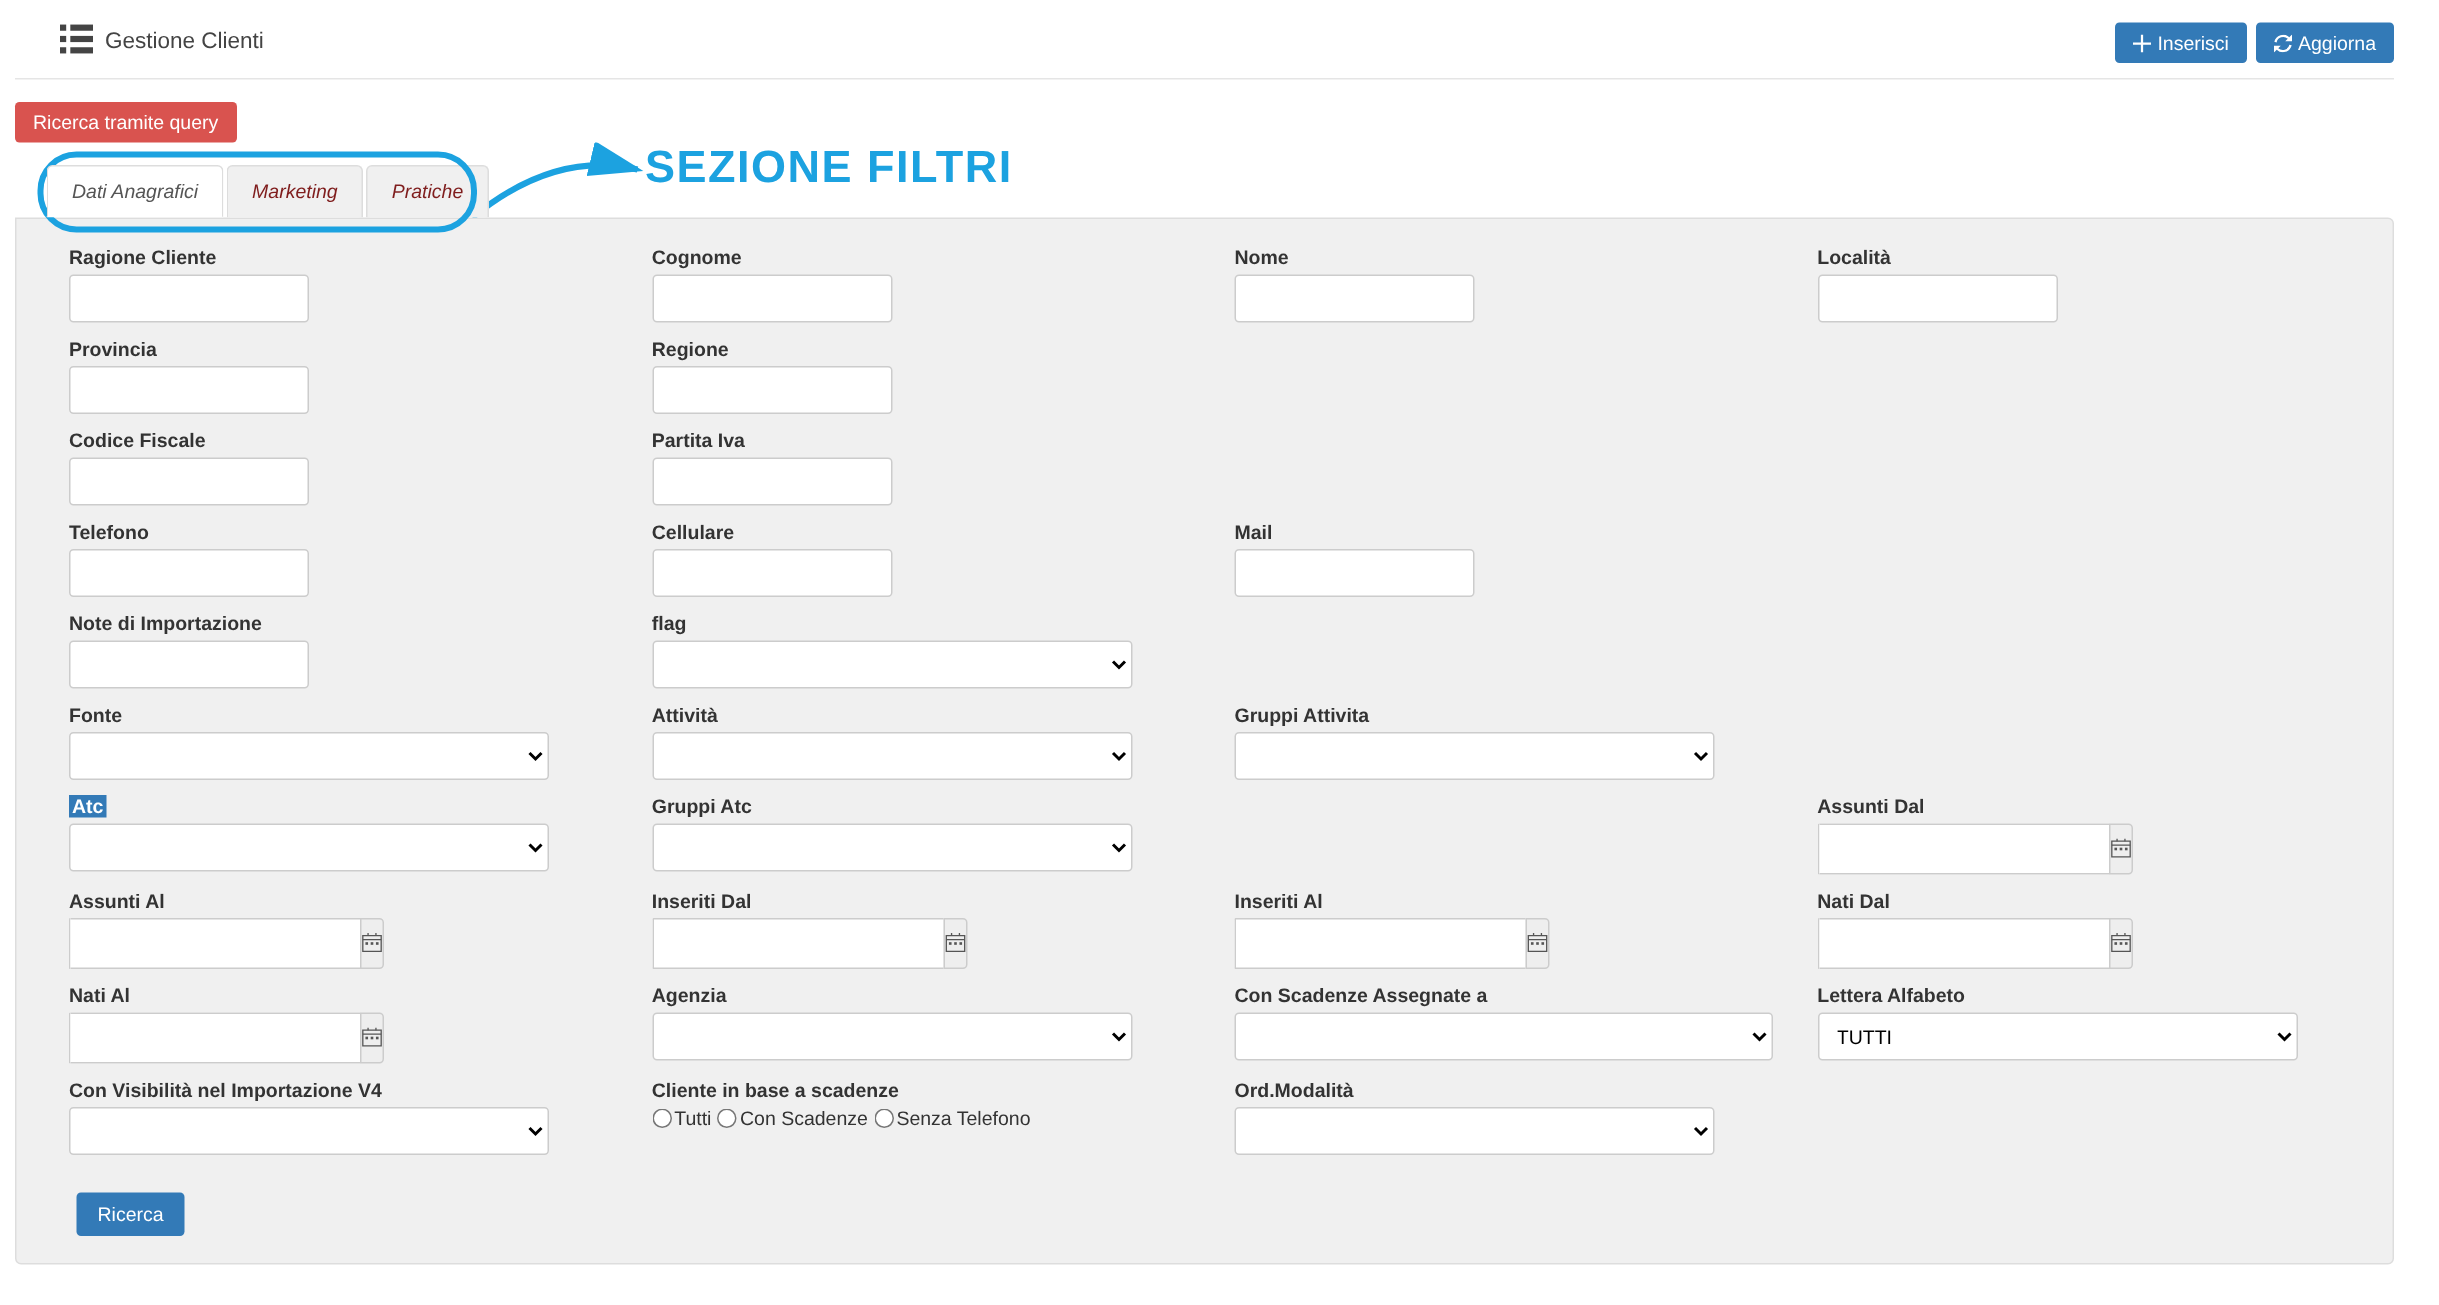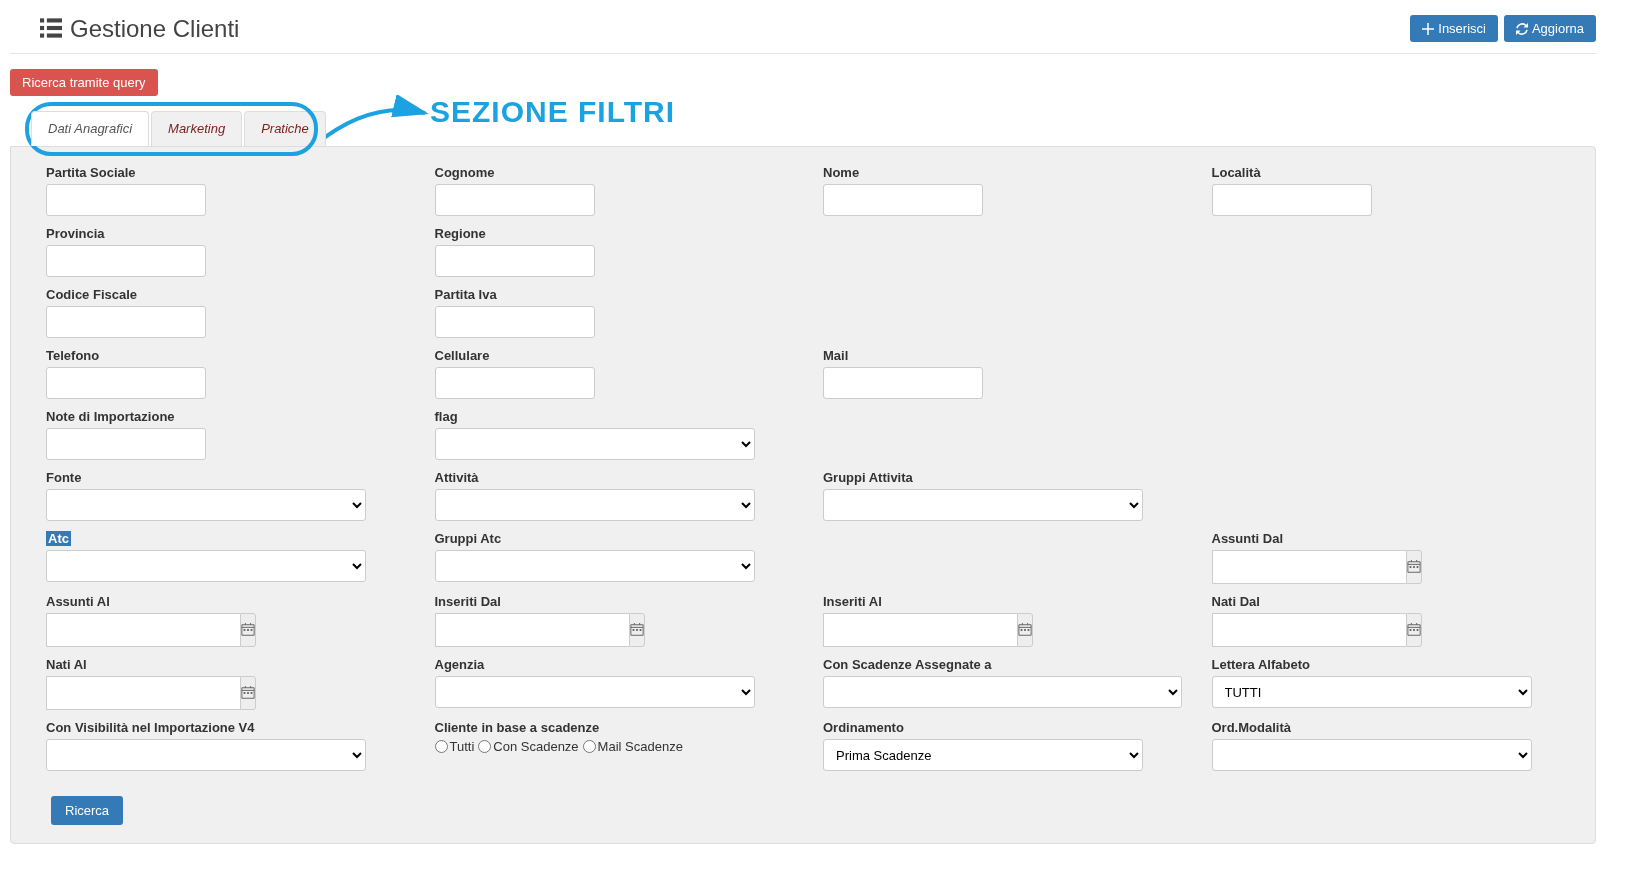--- a/index.html
+++ b/index.html
@@ -1,21 +1,21 @@
 <!DOCTYPE html>
 <html><head>
 <meta charset="utf-8">
 <style>
   * { box-sizing: border-box; margin: 0; padding: 0; }
   body { font-family: "Helvetica Neue", Helvetica, Arial, sans-serif; font-size: 13px; color: #333; background: #fff; }
   .page { width: 1626px; padding: 10px 30px 20px 10px; position: relative; }
   .header-row { display: flex; justify-content: space-between; align-items: flex-start; padding: 5px 0 10px 30px; border-bottom: 1px solid #e5e5e5; margin-bottom: 15px; }
   .title-wrap { display: flex; align-items: center; gap: 8px; }
   .title-icon svg { width: 22px; height: 22px; fill: #444; }
-  .page-title { font-size: 24px; font-weight: 500; color: #444; }
+  .page-title { font-size: 15px; font-weight: 500; color: #444; }
   .top-buttons { display: flex; gap: 6px; padding-left: 24px; }
   .btn { display: inline-flex; align-items: center; gap: 4px; padding: 6px 12px; font-size: 13px; border: none; border-radius: 3px; cursor: pointer; color: #fff; }
   .btn-primary { background: #337ab7; }
   .btn-danger { background: #d9534f; }
   .btn svg { width: 12px; height: 12px; fill: #fff; }
   .query-btn-wrap { margin-bottom: 14px; }
   .callout { position: absolute; left: 430px; top: 95px; font-size: 30px; font-weight: 800; color: #1ca2e0; letter-spacing: 1px; }
   .arrow-svg { position: absolute; left: 310px; top: 95px; pointer-events:none;}
   .tab-area { position: relative; }
   .tabs { display: inline-flex; border: 1px solid transparent; margin-left: 20px; font-style: italic; }
@@ -95,21 +95,21 @@
     <div class="tabs">
       <div class="tab active">Dati Anagrafici</div>
       <div class="tab">Marketing</div>
       <div class="tab">Pratiche</div>
     </div>
 
     <div class="panel">
       <div class="form-grid">
 
         <div class="form-group">
-            <label>Partita Sociale</label>
+            <label>Ragione Cliente</label>
             <input type="text" class="input-text short" style="">
           </div>
         <div class="form-group">
             <label>Cognome</label>
             <input type="text" class="input-text short" style="">
           </div>
         <div class="form-group">
             <label>Nome</label>
             <input type="text" class="input-text short" style="">
           </div>
@@ -309,29 +309,25 @@
             <label>
                 <input type="radio" name="scad" style="">
                 <span>Tutti</span>
               </label>
             <label>
                 <input type="radio" name="scad" style="">
                 <span>Con Scadenze</span>
               </label>
             <label>
                 <input type="radio" name="scad" style="">
-                <span>Mail Scadenze</span>
+                <span>Senza Telefono</span>
               </label>
           </div>
         </div>
 
-        <div class="form-group">
-            <label>Ordinamento</label>
-            <select class="input-select"><option>Prima Scadenze</option></select>
-          </div>
         <div class="form-group">
             <label>Ord.Modalità</label>
             <select class="input-select"><option></option></select>
           </div>
         <div class="form-group empty"></div>
         <div class="form-group empty"></div>
 
       </div>
       <button class="bottom-btn">Ricerca</button>
     </div>

